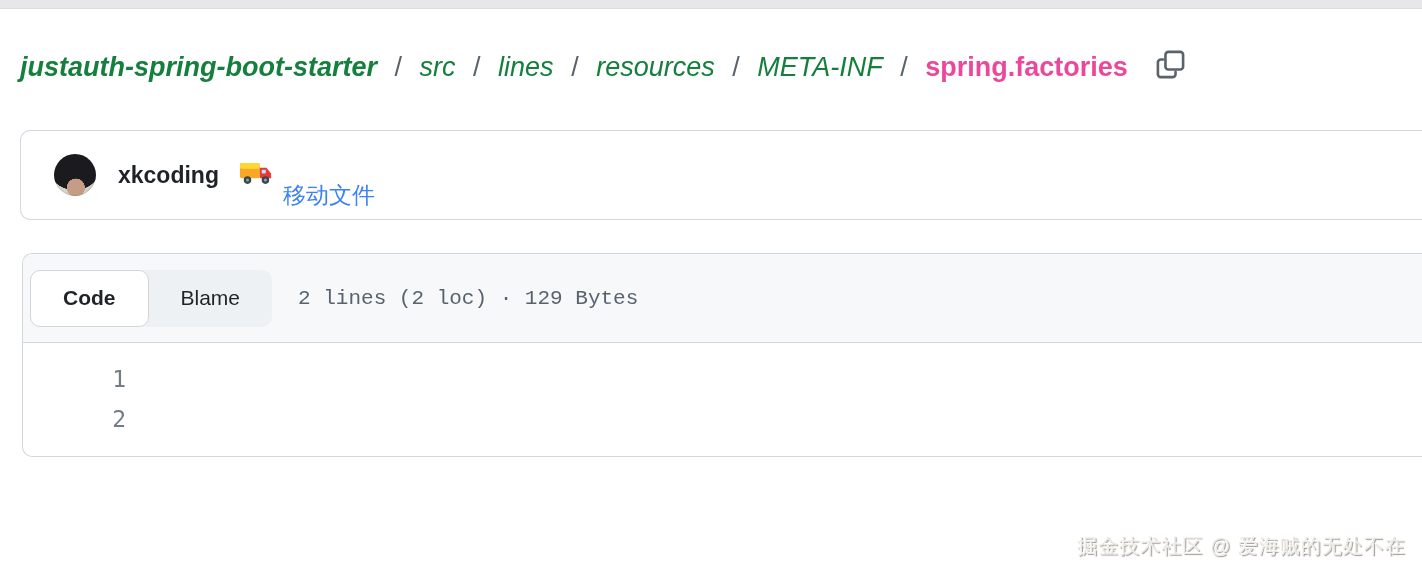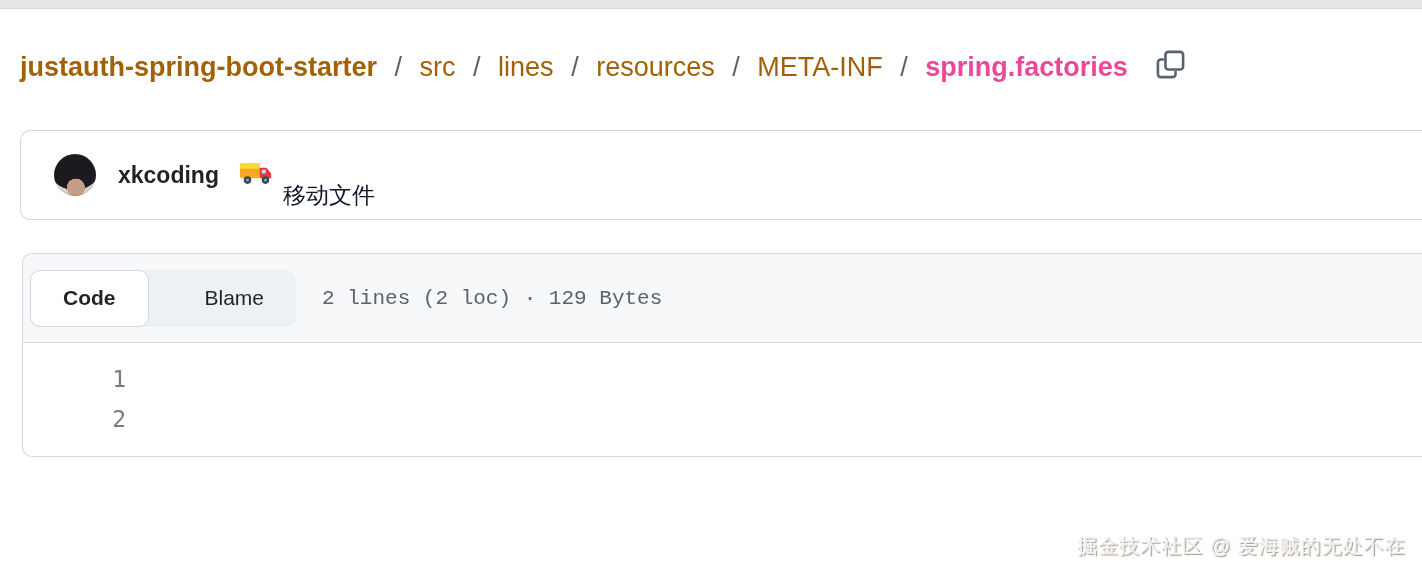--- a/index.html
+++ b/index.html
@@ -3,21 +3,21 @@
 <meta charset="utf-8">
 <style>
   * { margin:0; padding:0; box-sizing:border-box; }
   html,body { width:1422px; height:570px; overflow:hidden; background:#fff;
               font-family:"Liberation Sans", sans-serif; color:#1f2328; position:relative; }
 
   .top-strip { width:100%; height:9px; background:#e7e7ea; border-bottom:1px solid #dcdce0; }
 
   
   .breadcrumb { margin:40px 0 0 20px; font-size:27px; line-height:37px; white-space:nowrap; }
-  .crumb-link { color:#a16207; text-decoration:none; cursor:pointer; }
+  .crumb-link { color:#15803d; text-decoration:none; cursor:pointer;font-style:italic; }
   .crumb-repo { font-weight:700; }
   .crumb-sep  { color:#59636e; margin:0 10px; }
   .crumb-cur  { color:#ec4899; font-weight:700; }
   .copy-btn { display:inline-block; vertical-align:-4px; margin-left:20px; background:none;
               border:none; cursor:pointer; padding:0; line-height:0; }
 
   
   .bleed { border:1px solid #d0d7de; border-right:none; border-radius:10px 0 0 10px;
            margin-right:-6px; background:#fff; }
 
@@ -25,27 +25,27 @@
   .commit-box { margin-left:20px; margin-top:44px; height:90px; display:flex;
                 align-items:center; padding-left:33px; }
   .avatar { width:42px; height:42px; border-radius:50%; flex:none; cursor:pointer;
             background:
               radial-gradient(circle at 52% 80%, #c59c85 0 22%, rgba(0,0,0,0) 23%),
               radial-gradient(ellipse 58% 46% at 49% 40%, #1b1b1f 0 98%, rgba(0,0,0,0) 100%),
               linear-gradient(160deg, #e9e7e3 0%, #cfcac3 100%);
             box-shadow: inset 0 0 0 1px rgba(0,0,0,.10); }
   .commit-author { font-size:23px; font-weight:700; margin-left:22px; cursor:pointer; }
   .truck { margin-left:20px; flex:none; }
-  .commit-msg { font-size:23px; color:#0f172a; margin-left:10px; cursor:pointer;margin-top:40px; }
+  .commit-msg { font-size:23px; color:#3b82f6; margin-left:10px; cursor:pointer;margin-top:40px; }
 
   
   .file-box { margin-left:22px; margin-top:33px; }
   .file-header { height:89px; background:#f6f8fa; border-bottom:1px solid #d0d7de;
                  border-radius:10px 0 0 0; display:flex; align-items:center; padding-left:7px; }
-  .seg { display:inline-flex; background:#eef1f4; border-radius:10px; height:57px; align-items:stretch;gap:24px; }
+  .seg { display:inline-flex; background:#eef1f4; border-radius:10px; height:57px; align-items:stretch; }
   .tab { font-size:21px; border:none; background:none; cursor:pointer; color:#1f2328;
          display:flex; align-items:center; padding:0 32px; border-radius:10px; }
   .tab.active { background:#fff; border:1px solid #d0d7de; font-weight:700; }
   .file-meta { font-family:Liberation Mono, monospace; font-size:21px; color:#59636e;
                margin-left:26px; white-space:nowrap; }
   .code-area { padding:16px 0 17px 0; font-family:"DejaVu Sans Mono", monospace;
                font-size:23px; line-height:40px; }
   .code-row { display:flex; }
   .ln { width:103px; flex:none; text-align:right; color:#747d87; cursor:pointer; }
   .ct { padding-left:77px; white-space:pre; color:#1f2328; }

